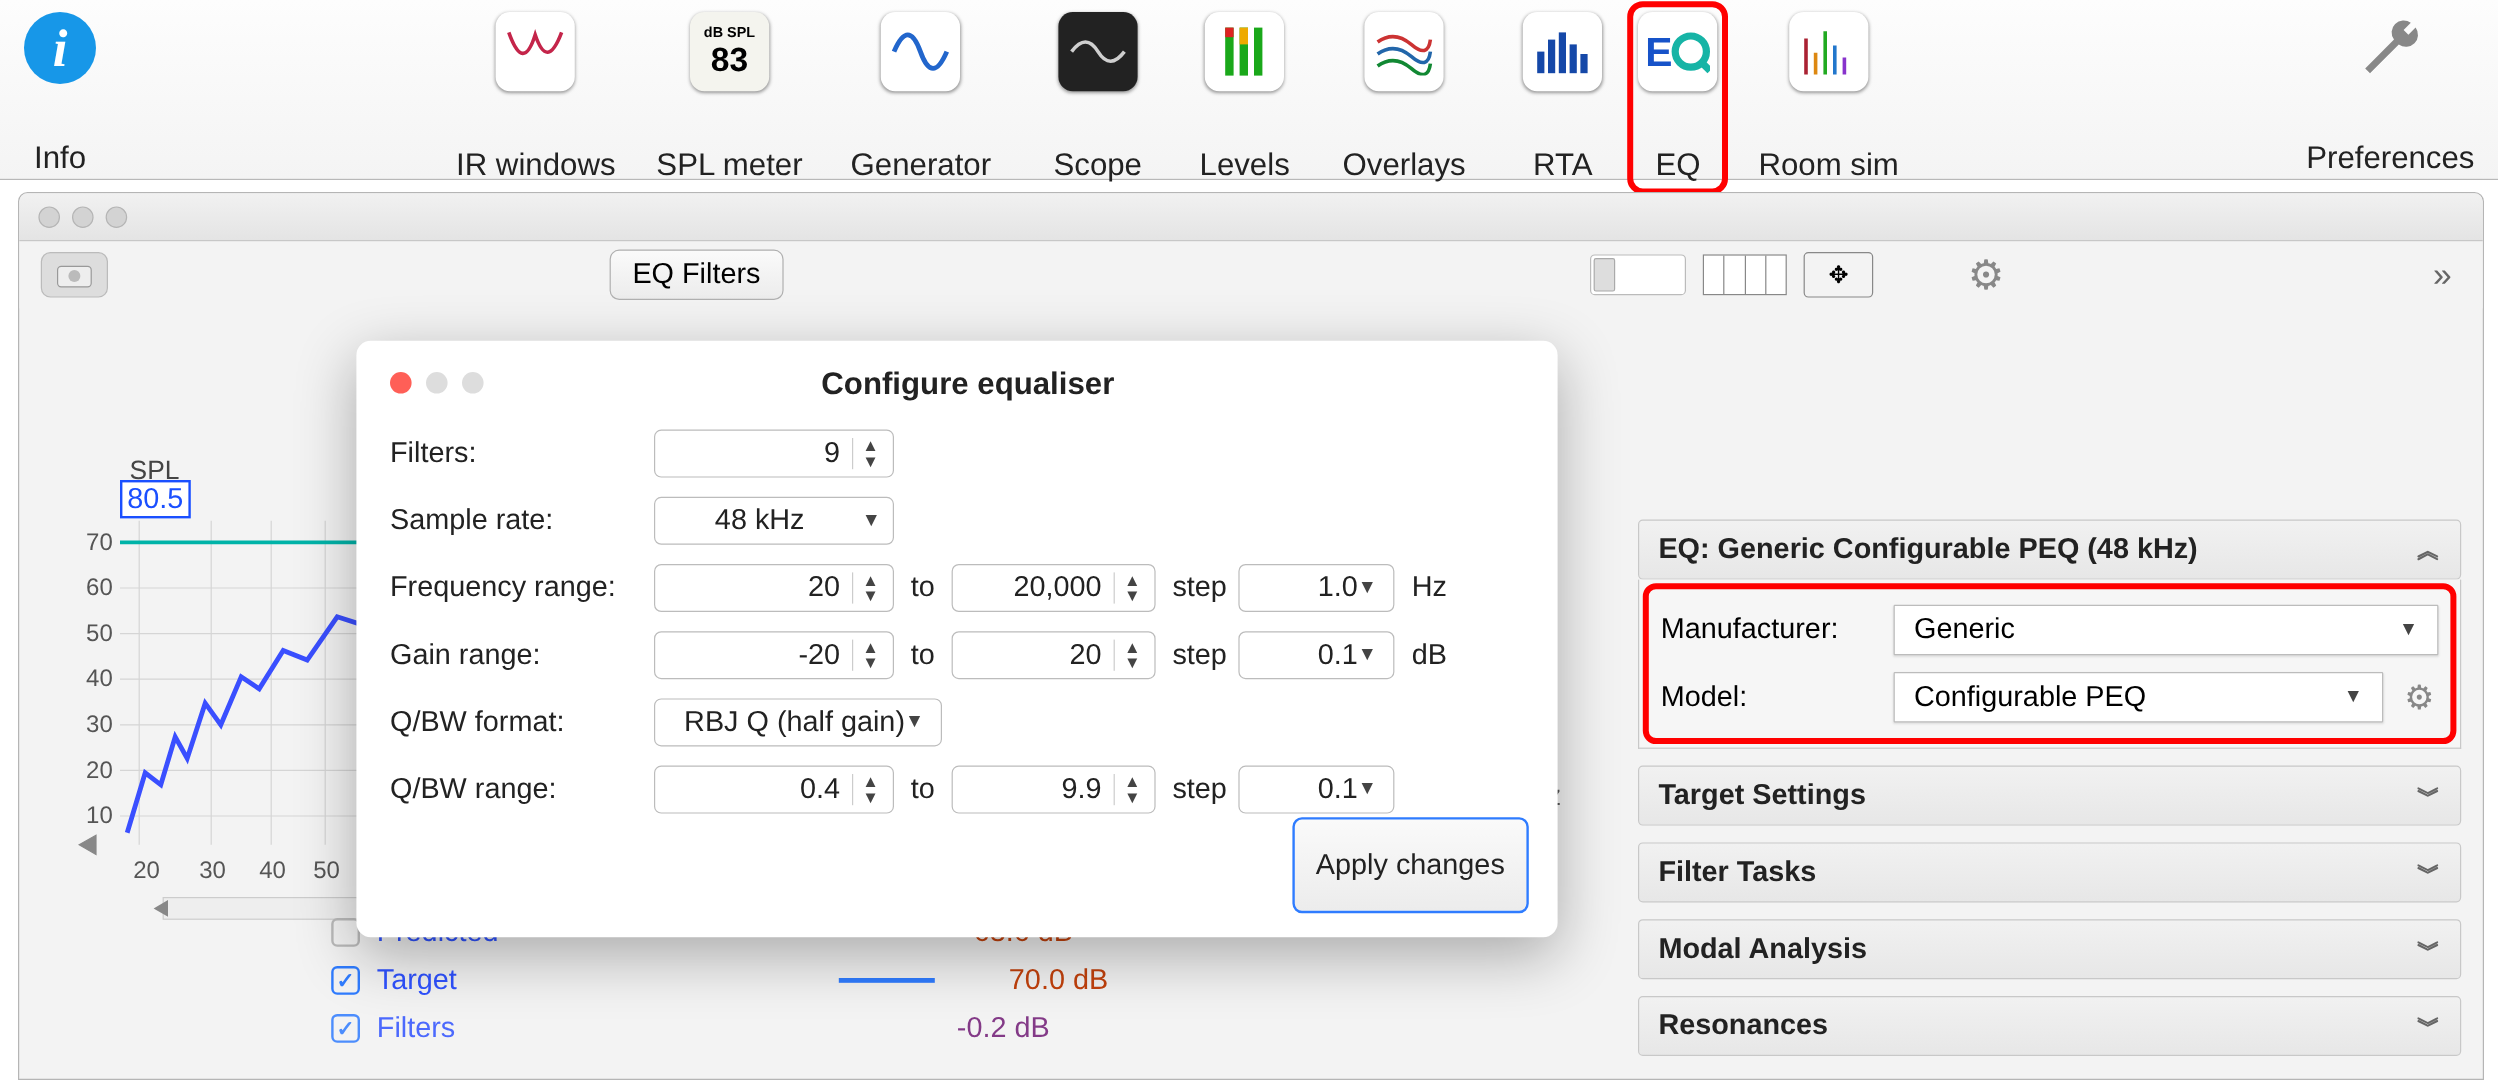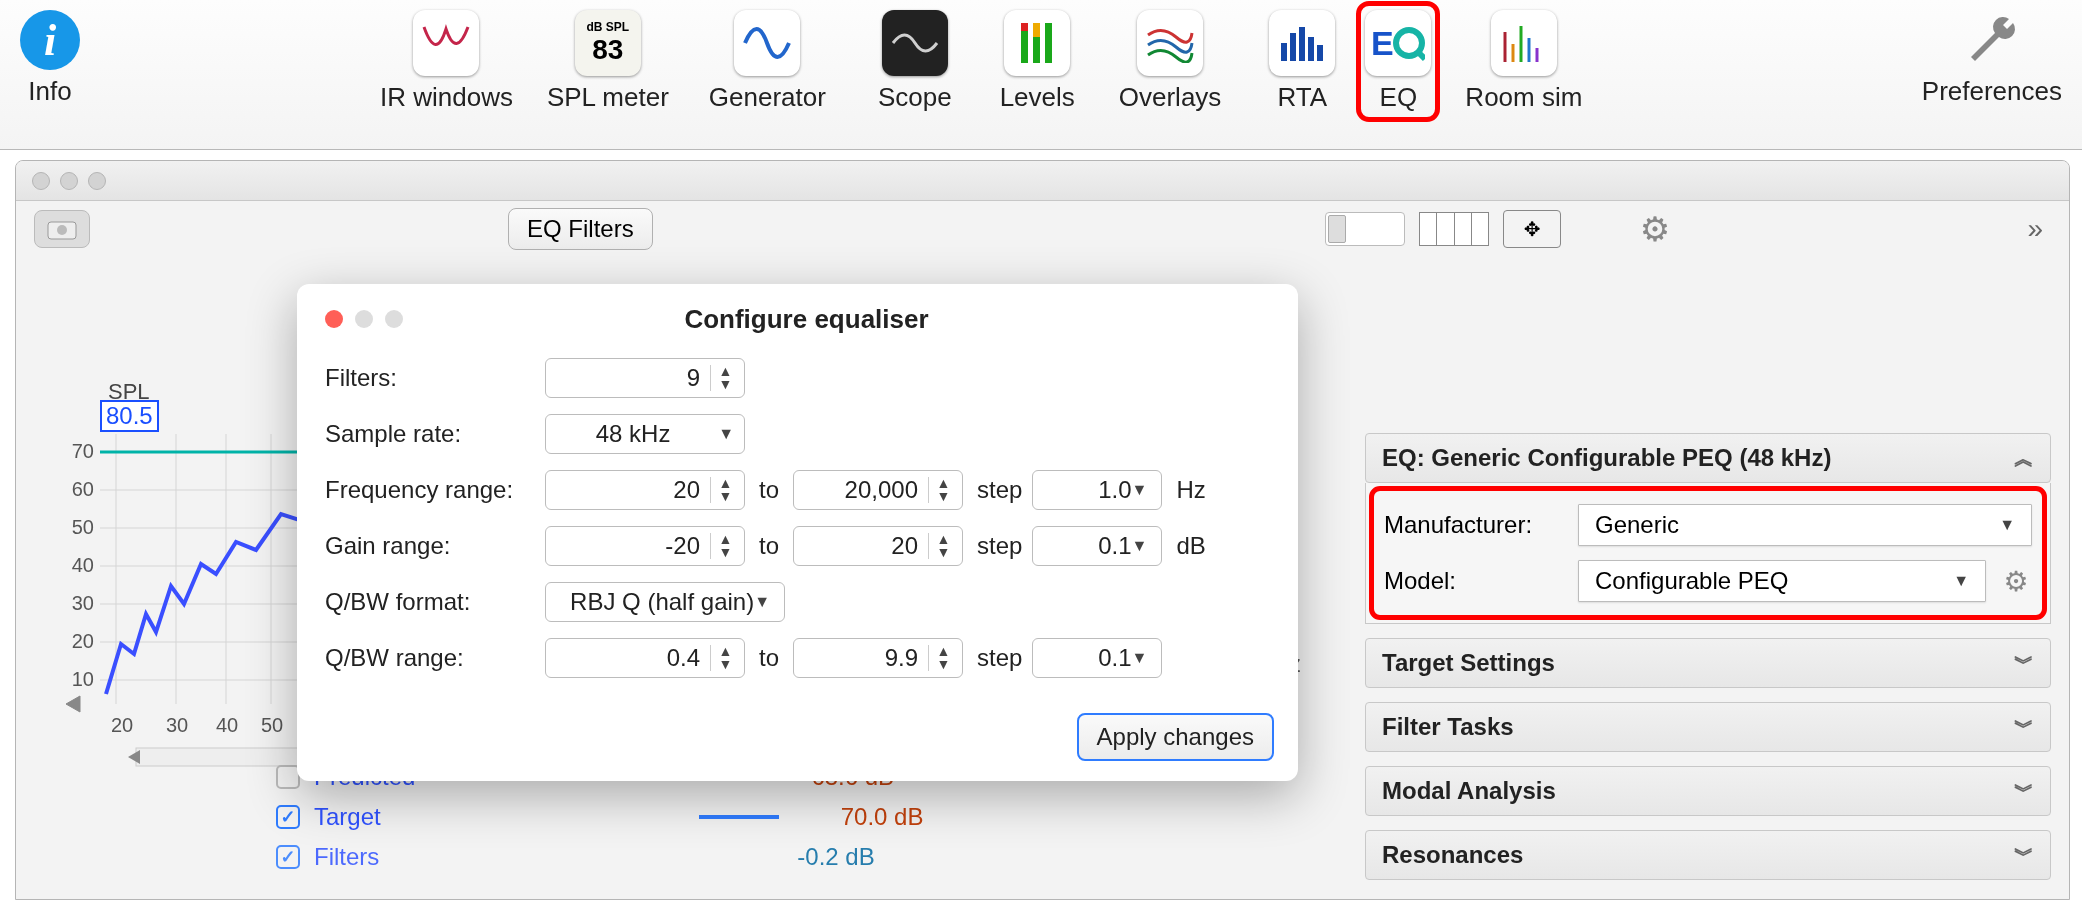--- a/index.html
+++ b/index.html
@@ -2,21 +2,21 @@
 <html><head>
 <meta charset="utf-8">
 <style>
   * { box-sizing: border-box; margin: 0; padding: 0; }
   body { font-family: -apple-system, "Helvetica Neue", Arial, sans-serif; background: #fff; width: 2082px; height: 900px; overflow: hidden; position: relative; }
 
   
   .toolbar { display: flex; align-items: flex-start; padding: 10px 20px 0 20px; height: 150px; background: linear-gradient(#fdfdfd,#f4f4f4); border-bottom: 1px solid #b8b8b8; }
   .tb-item { display: flex; flex-direction: column; align-items: center; gap: 6px; cursor: pointer; }
   .tb-icon { width: 66px; height: 66px; border-radius: 12px; background: #fff; box-shadow: 0 1px 3px rgba(0,0,0,.4); display:flex; align-items:center; justify-content:center; position:relative; }
-  .tb-label { font-size: 26px; color:#222; }
+  .tb-label { font-size: 26px; color:#222;margin-top:40px; }
   .tb-spacer { flex:1; }
   .eq-highlight { outline:5px solid #ff0000; border-radius:8px; padding:4px; margin:-4px; }
 
   
   .window { position:absolute; left:15px; top:160px; width:2055px; height:740px; border:1px solid #b5b5b5; border-radius:8px 8px 0 0; background:#f3f3f3; overflow:hidden; }
   .titlebar { height:40px; background:linear-gradient(#f1f1f1,#e4e4e4); border-bottom:1px solid #c7c7c7; display:flex; align-items:center; position:relative; }
   .traffic { display:flex; gap:10px; margin-left:16px; }
   .dot { width:18px; height:18px; border-radius:50%; background:#d3d3d3; border:1px solid #b5b5b5; }
   .win-title { position:absolute; left:0; right:0; text-align:center; font-size:24px; color:#7c7c7c; }
 
@@ -46,21 +46,21 @@
   .dlg-title { flex:1; text-align:center; font-size:26px; font-weight:600; color:#222; }
   .form-row { display:flex; align-items:center; height:56px; font-size:24px; color:#222; }
   .form-label { width:220px; }
   .num-input, .select { height:40px; border:1px solid #bcbcbc; border-radius:6px; background:#fff; font-size:24px; display:flex; align-items:center; justify-content:flex-end; padding:0 10px; position:relative; }
   .num-input { width:200px; }
   .stepper { width:24px; margin-left:10px; display:flex; flex-direction:column; align-items:center; font-size:14px; color:#444; line-height:0.9; border-left:1px solid #ccc; padding-left:6px; }
   .to { margin:0 14px; }
   .units { margin-left:14px; }
   .select { width:240px; justify-content:flex-end; padding:0 14px; }
   .select.small { width:130px; }
-  .apply-btn { position:absolute; right:24px; bottom:20px; padding:8px 18px; font-size:24px; border:2px solid #2f7cff; border-radius:8px; background:linear-gradient(#fafafa,#ececec); color:#222; cursor:pointer; }
+  .apply-btn { position:absolute; right:24px; bottom:20px; padding:24px 18px; font-size:24px; border:2px solid #2f7cff; border-radius:8px; background:linear-gradient(#fafafa,#ececec); color:#222; cursor:pointer; }
 
   
   .panels { position:absolute; right:18px; top:272px; width:686px; }
   .panel-head { background:linear-gradient(#f1f1f1,#e7e7e7); border:1px solid #c8c8c8; border-radius:4px; padding:10px 16px; font-size:24px; font-weight:700; color:#222; display:flex; justify-content:space-between; align-items:center; margin-top:14px; cursor:pointer; }
   .panel-head:first-child { margin-top:0; }
   .panel-body { border:1px solid #c8c8c8; border-top:none; background:#f6f6f6; padding:14px 18px; }
   .panel-row { display:flex; align-items:center; height:56px; font-size:24px; gap:14px; }
   .panel-row .plabel { width:180px; }
   .panel-row .pselect { flex:1; height:42px; border:1px solid #bcbcbc; border-radius:1px; background:#fff; display:flex; align-items:center; justify-content:space-between; padding:0 16px; cursor:pointer; box-shadow:0 1px 2px rgba(0,0,0,.1); }
   .red-box { outline:5px solid #ff0000; border-radius:6px; padding:6px 10px; margin:-6px -10px; }
@@ -281,21 +281,21 @@
       <span class="legend-label">Target</span>
       <span style="width:290px;"></span>
       <span style="width:80px;height:4px;background:#2f7cff;display:inline-block;"></span>
       <span style="width:34px;"></span>
       <span class="legend-value">70.0 dB</span>
     </div>
     <div class="legend-row" style="opacity:.85;">
       <div class="checkbox">✓</div>
       <span class="legend-label">Filters</span>
       <span style="width:390px;"></span>
-      <span class="legend-value" style="color:#0369a1;">-0.2 dB</span>
+      <span class="legend-value" style="color:#701a75;">-0.2 dB</span>
     </div>
   </div>
 
   <div class="panels">
     <div class="panel-head">
       <span>EQ: Generic Configurable PEQ (48 kHz)</span>
       <span class="chev">︽</span>
     </div>
     <div class="panel-body">
       <div class="red-box">

